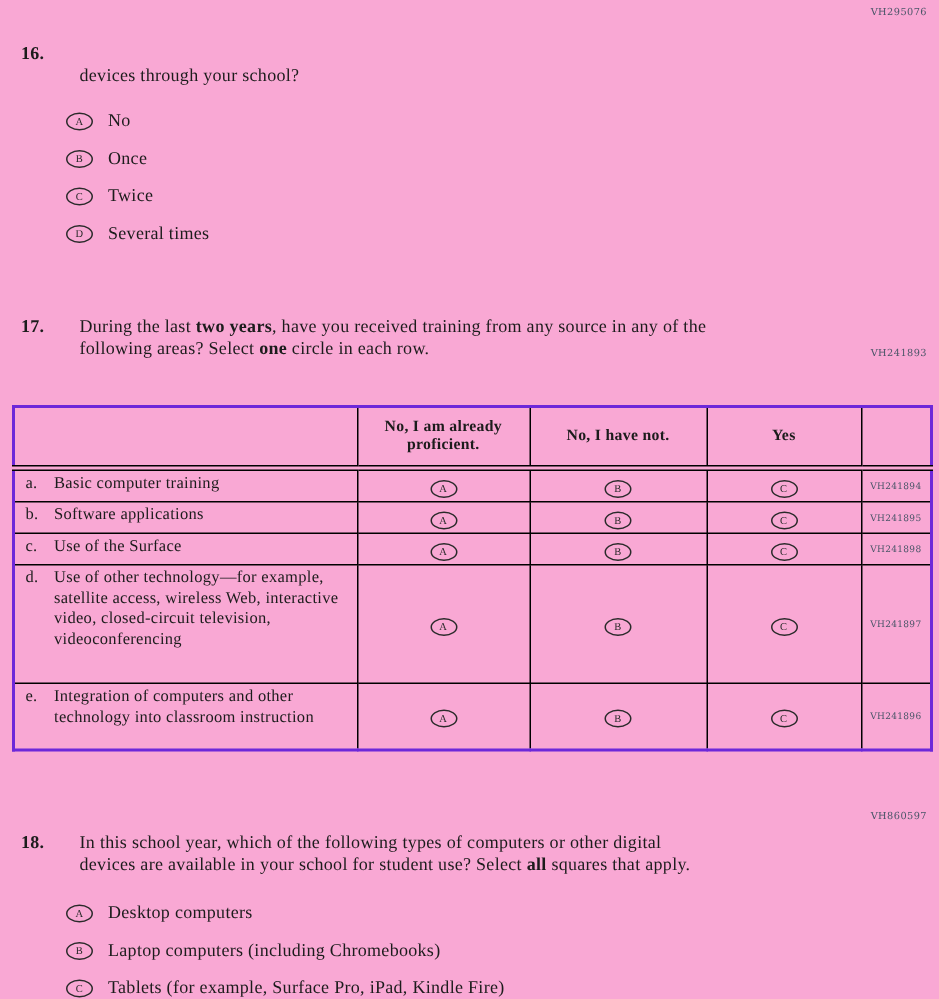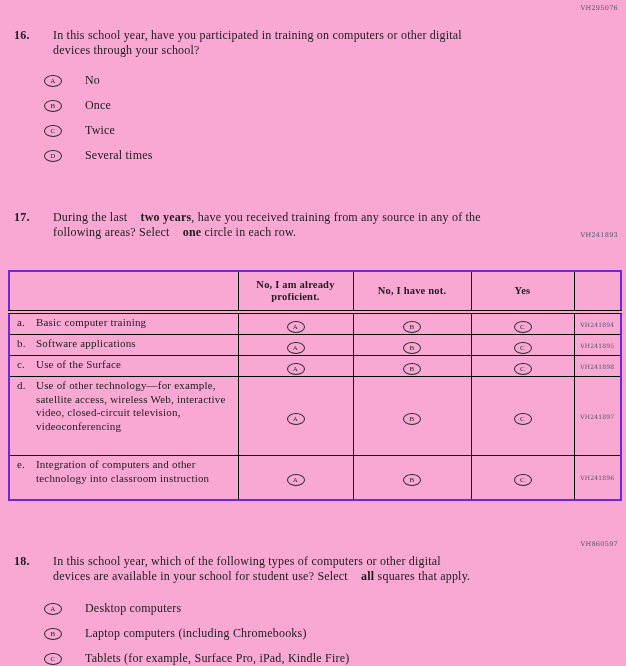--- a/index.html
+++ b/index.html
@@ -17,21 +17,21 @@
   .q-num { font-weight:bold; font-size:12px; width:24px; flex:none; line-height:15px; }
   .q-body { font-size:12px; line-height:15px; }
   .q-line { white-space:nowrap; }
   .opts { margin-left:30px; margin-top:10px; }
   .opt { display:flex; align-items:center; height:25px; }
   .bubble {
     width:16px; height:10px; border:1px solid #2a2a2a; border-radius:50%;
     font-size:7px; line-height:10px; text-align:center; flex:none;
     display:inline-block; color:#2a2a2a; cursor:pointer;
   }
-  .opt-label { font-size:12px; margin-left:23px; }
+  .opt-label { font-size:12px; margin-left:10px; }
   .q-table {
     position:absolute; left:8px; top:270px; width:612px;
     border-collapse:collapse; table-layout:fixed; border:2px solid #6d28d9;
   }
   .q-table th, .q-table td { border:1px solid #000; }
   .q-table th {
     font-size:10.5px; font-weight:bold; text-align:center;
     height:34px; line-height:12px; padding:2px; vertical-align:middle;
     border-bottom:4px double #000;
   }
@@ -41,34 +41,34 @@
   }
   .row-prefix { position:absolute; left:7px; top:2px; }
   .bubble-cell { text-align:center; vertical-align:middle; }
   .code-cell {
     font-size:6px; color:#4a5568; text-align:center; vertical-align:middle;
     padding:0 1px; font-family:"DejaVu Serif", serif; letter-spacing:0.2px;
   }
   .row-short { height:19px; }
   .row-tall { height:79px; }
   .row-med { height:44px; }
-  b { letter-spacing:0.2px;margin-left:10px; }
+  b { letter-spacing:0.2px; }
 </style>
 </head>
 <body>
 
 <div class="page">
 
   <span class="code" style="top:4px;">VH295076</span>
 
   <div class="question" style="top:28px;">
     <div class="q-head">
       <span class="q-num">16.</span>
       <span class="q-body">
-        <span class="q-line">In this school year, have you participated in training on computers or other digital</span><br>
+        <br>
         <span class="q-line">devices through your school?</span>
       </span>
     </div>
     <div class="opts">
       <div class="opt">
         <span class="bubble">A</span>
         <span class="opt-label">No</span>
       </div>
       <div class="opt">
         <span class="bubble">B</span>

